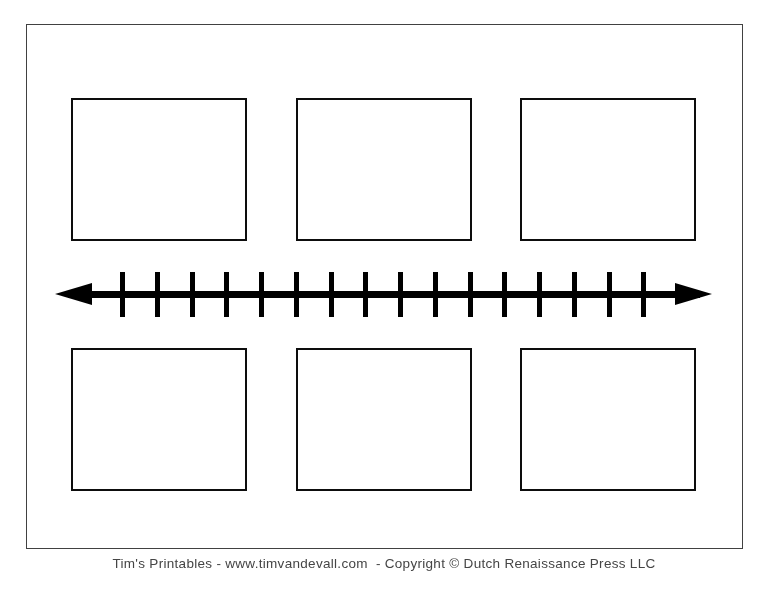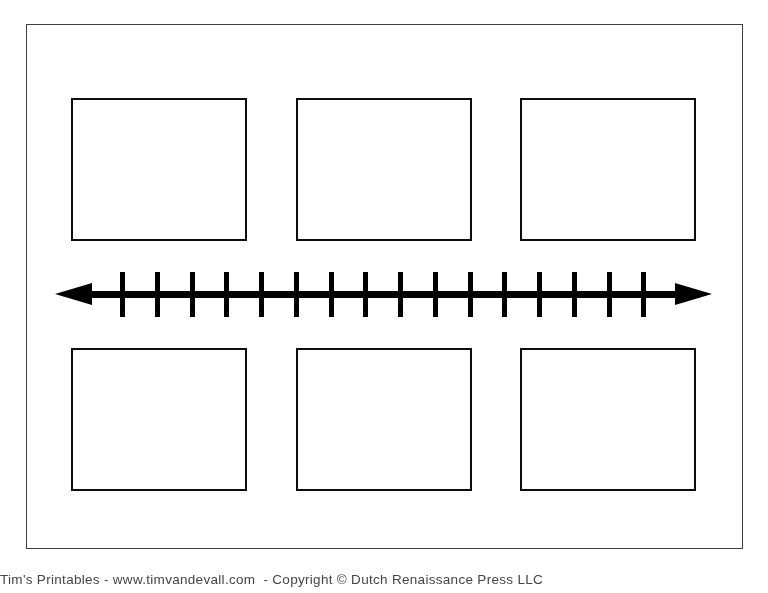--- a/index.html
+++ b/index.html
@@ -82,26 +82,25 @@
     top: 272px;
     width: 5px;
     height: 45px;
     background: #000000;
   }
   .footer-credit {
     position: absolute;
     left: 0;
     top: 556px;
     width: 768px;
-    text-align: left;
+    text-align: center;
     font-size: 13.5px;
     letter-spacing: 0.3px;
     color: #454545;
     white-space: pre;
-    margin-top: 16px;
   }
 </style>
 </head>
 <body>
 
 <div class="stage">
 
   <div class="page-border" style="border-color: rgb(65, 65, 65);"></div>
 
   <div class="box-row top">

